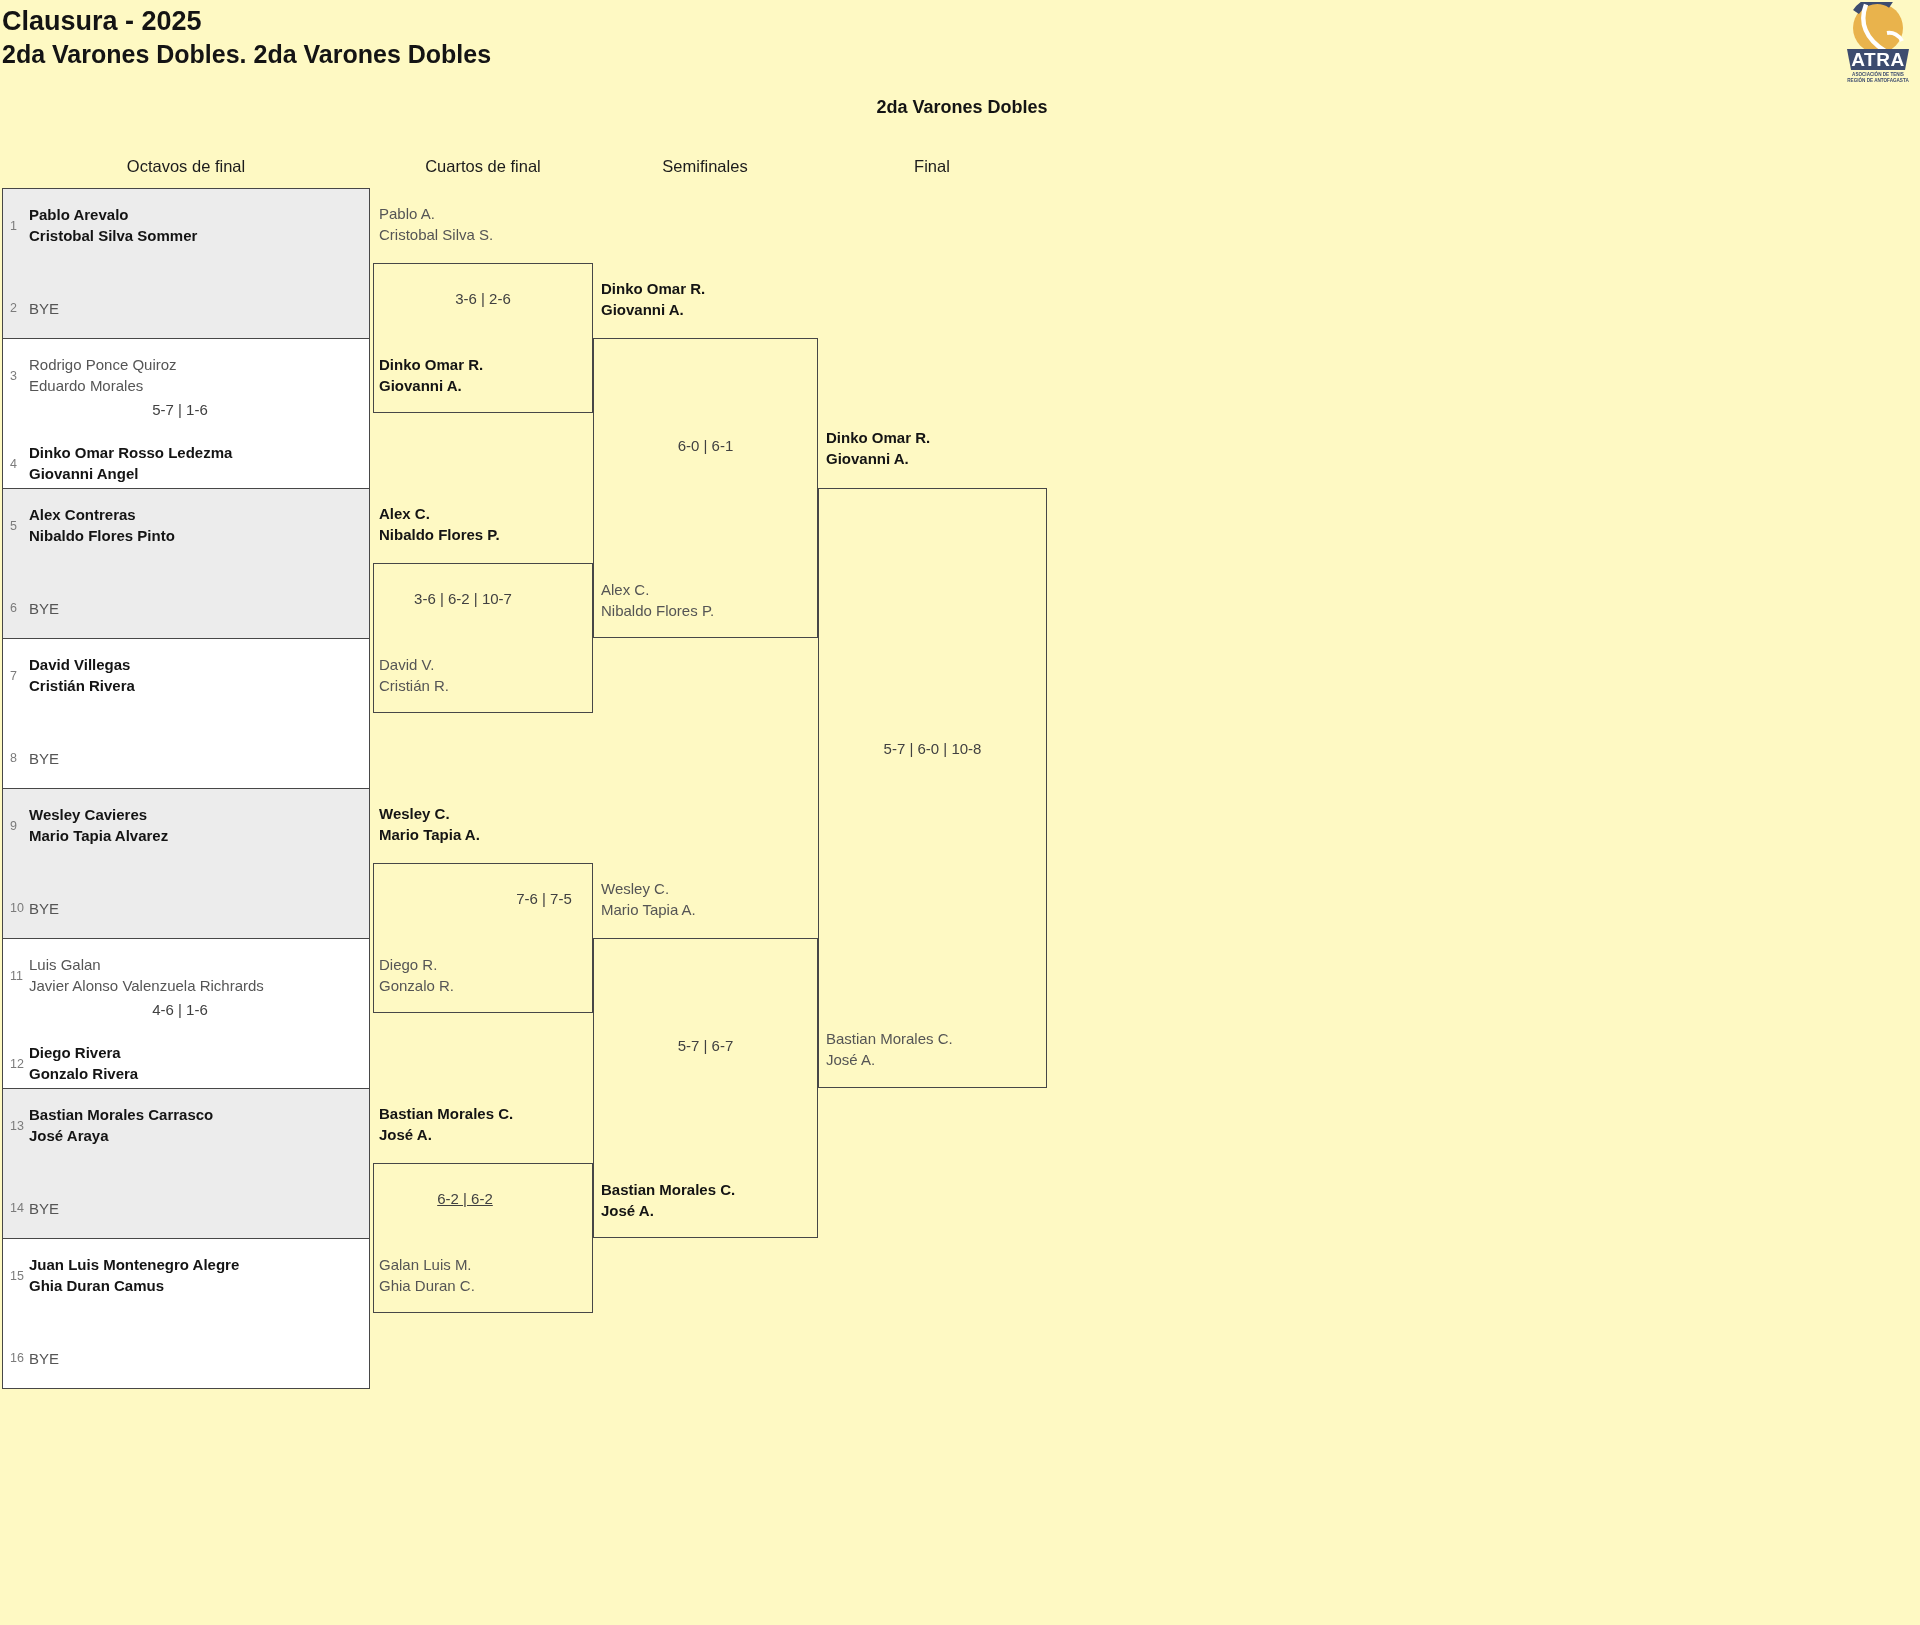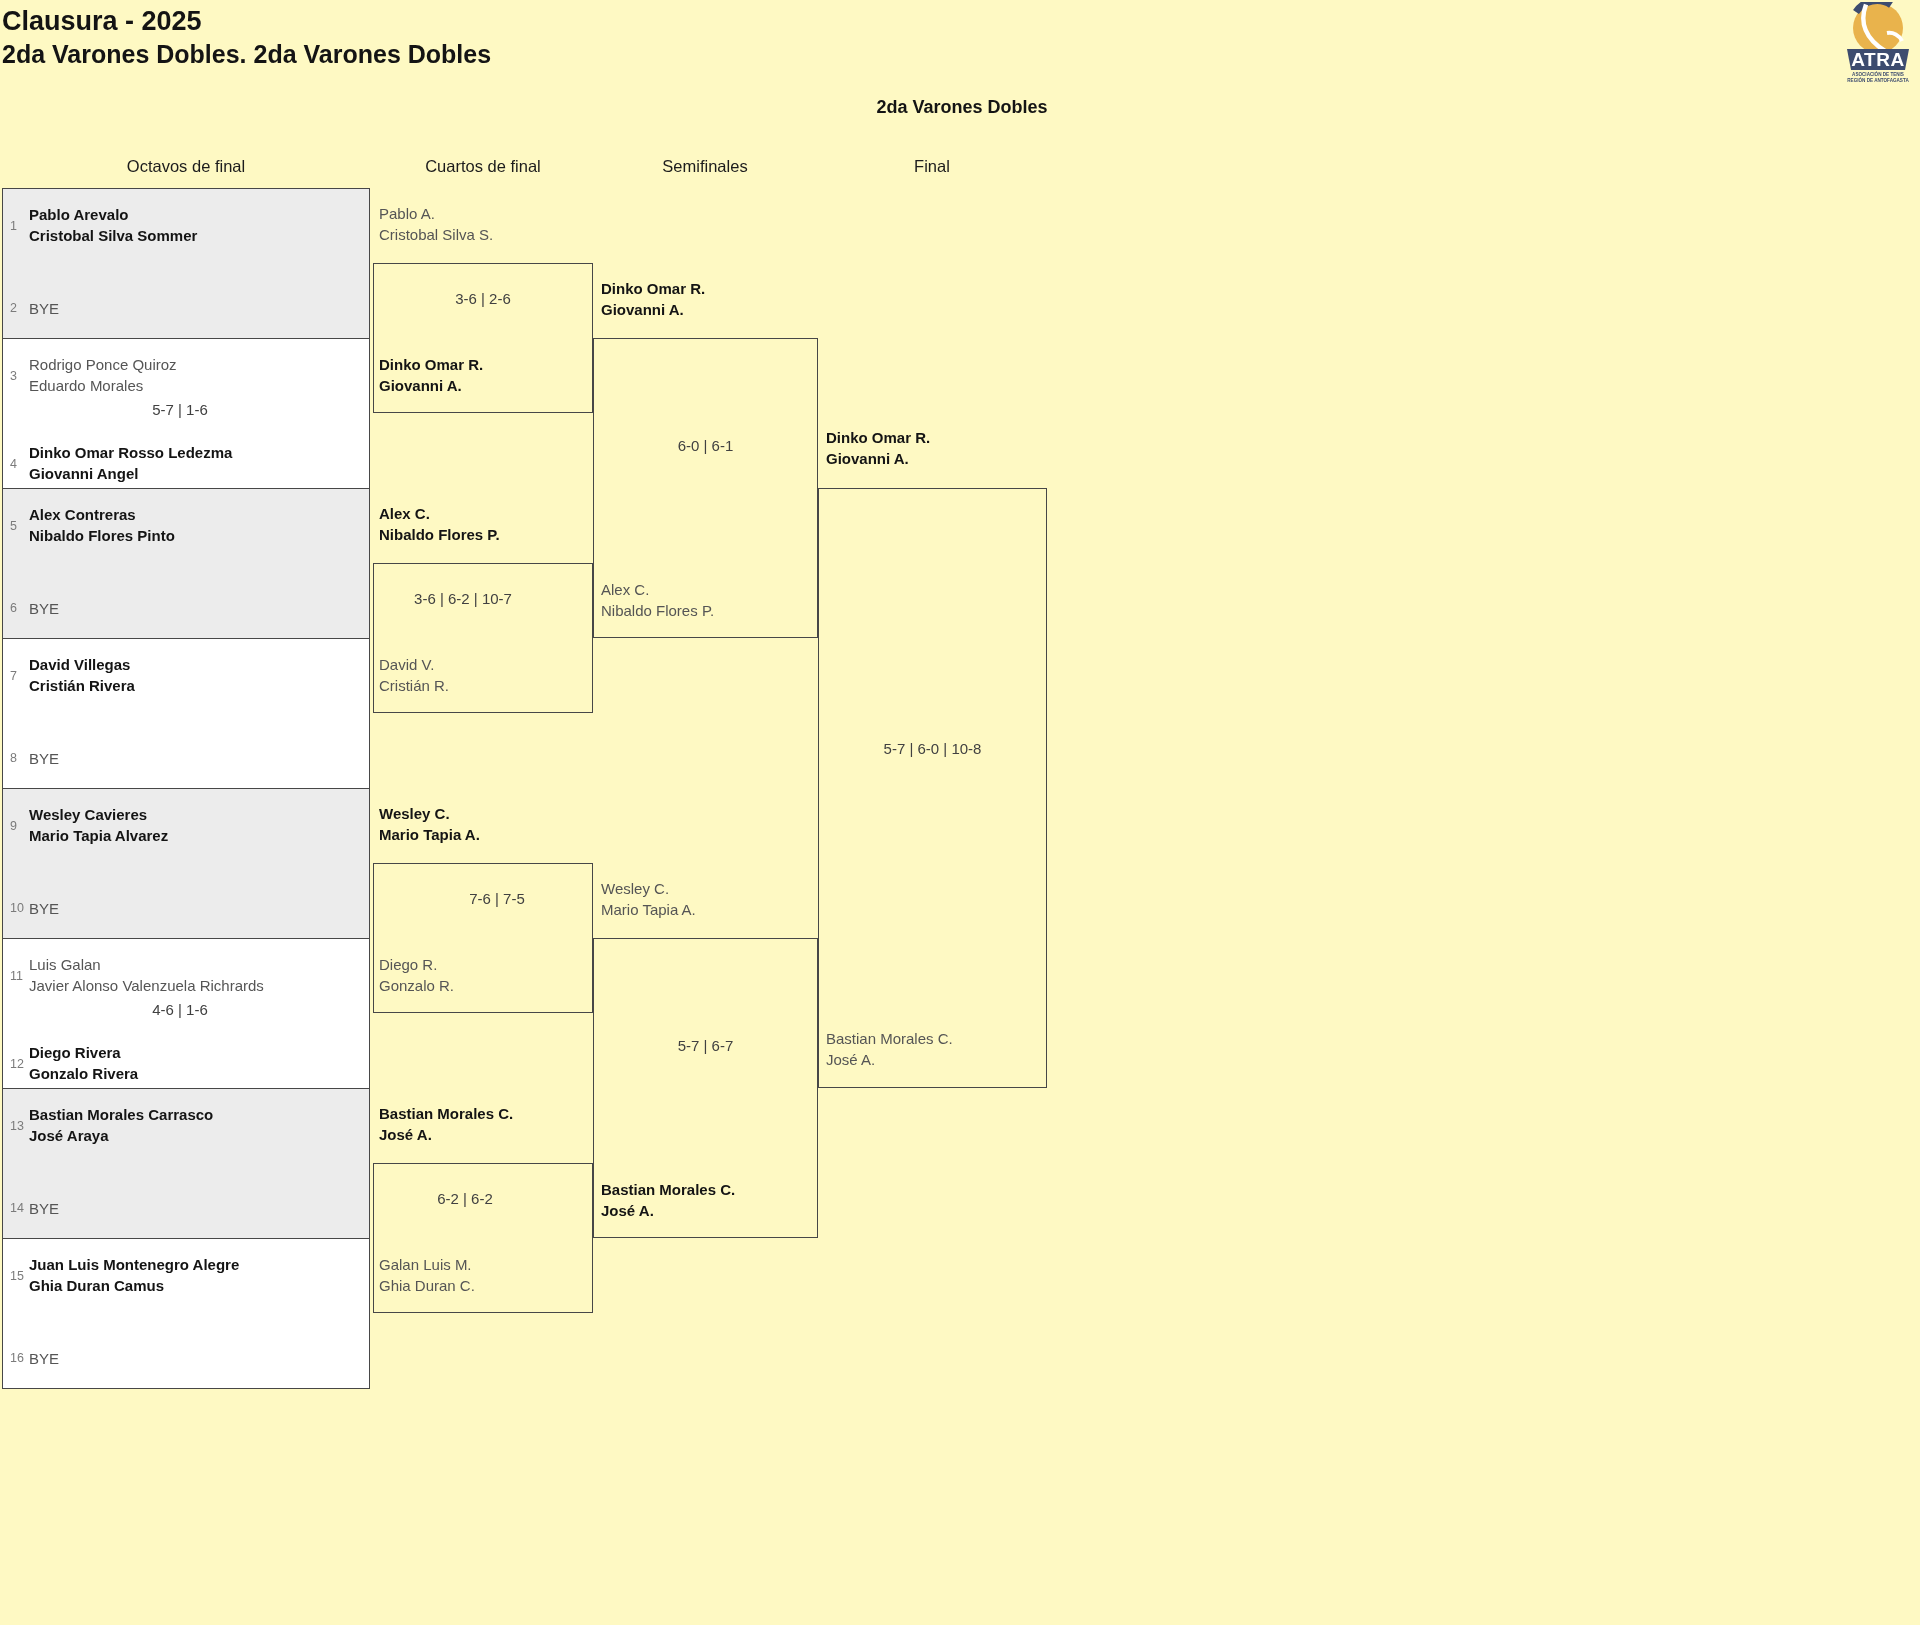--- a/index.html
+++ b/index.html
@@ -232,35 +232,35 @@
         <span>Cristián R.</span>
       </span>
   </div>
 
   <div class="slot" style="left:379px;top:804px;">
     <span class="names w">
         <span>Wesley C.</span>
         <span>Mario Tapia A.</span>
       </span>
   </div>
-  <div class="cscore" style="left:373px;top:890px;width:248px;">7-6 | 7-5</div>
+  <div class="cscore" style="left:373px;top:890px;width:248px;padding-left:47px;">7-6 | 7-5</div>
   <div class="slot" style="left:379px;top:955px;">
     <span class="names">
         <span>Diego R.</span>
         <span>Gonzalo R.</span>
       </span>
   </div>
 
   <div class="slot" style="left:379px;top:1104px;">
     <span class="names w">
         <span>Bastian Morales C.</span>
         <span>José A.</span>
       </span>
   </div>
-  <div class="cscore" style="left:373px;top:1190px;width:184px;">6-2 | 6-2</div>
+  <div class="cscore" style="left:373px;top:1190px;width:184px;text-decoration:underline;">6-2 | 6-2</div>
   <div class="slot" style="left:379px;top:1255px;">
     <span class="names">
         <span>Galan Luis M.</span>
         <span>Ghia Duran C.</span>
       </span>
   </div>
 
   <div class="cbox" style="left:593px;top:338px;width:225px;height:300px;"></div>
   <div class="cbox" style="left:593px;top:938px;width:225px;height:300px;"></div>
 

